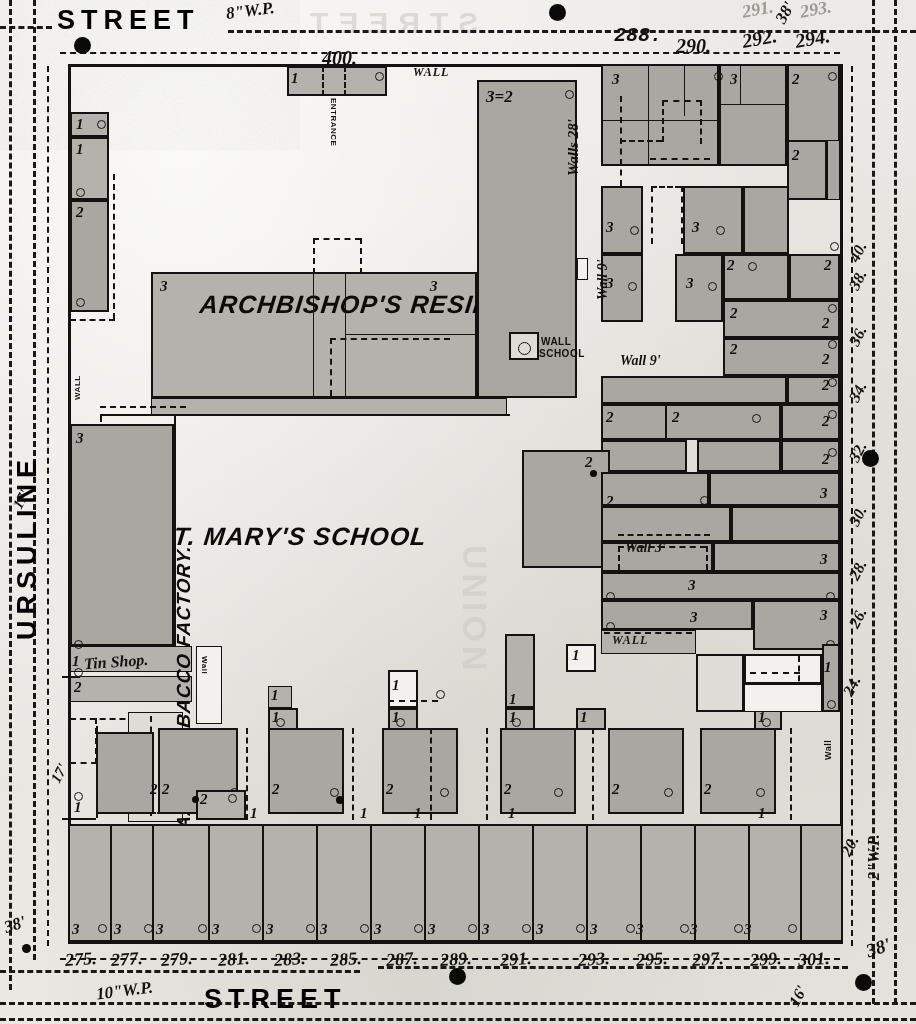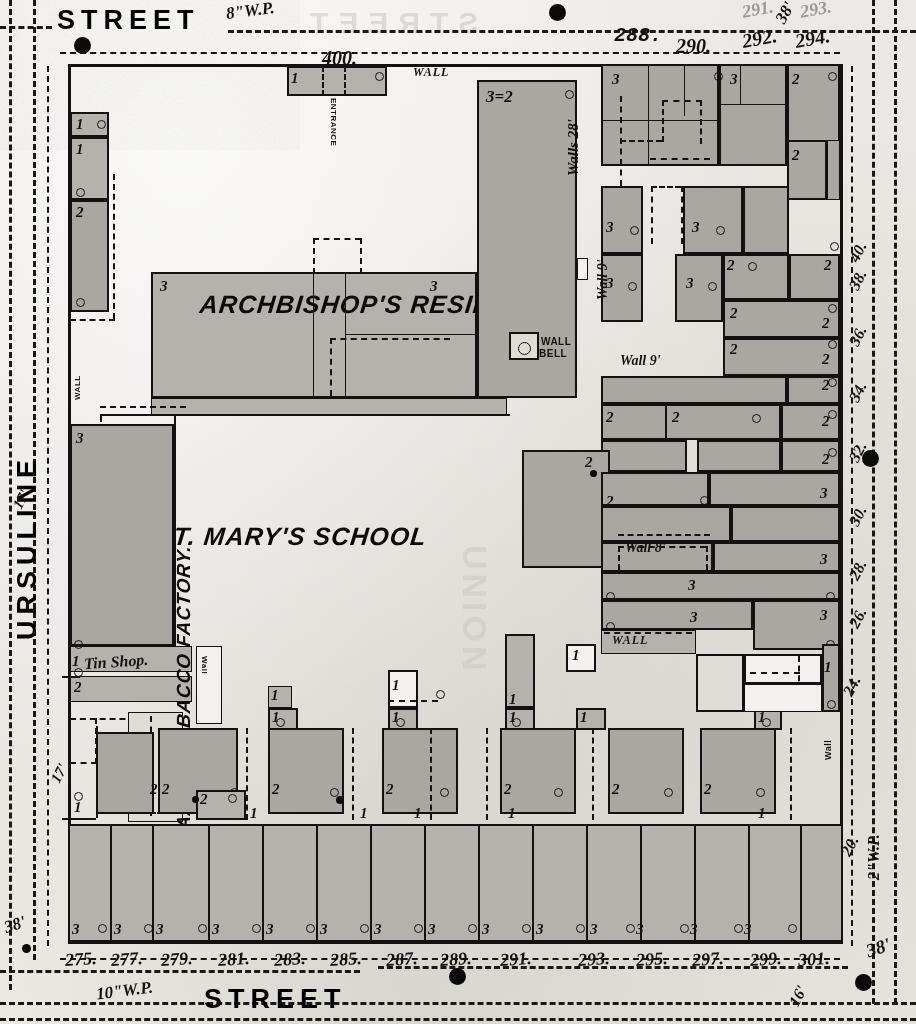--- a/index.html
+++ b/index.html
@@ -199,21 +199,21 @@
   <div class="dot" style="left:565px;top:90px;"></div>
   <div class="bld white bk1" style="left:577px;top:258px;width:11px;height:22px;"></div>
 
   <div class="t script" style="left:566px;top:176px;font-size:15px;">
     <span class="v90" style="display:inline-block;">Walls 28'</span>
   </div>
 
   <div class="bld light bk" style="left:509px;top:332px;width:30px;height:28px;"></div>
   <div class="dot" style="left:518px;top:342px;width:11px;height:11px;"></div>
   <div class="t tiny" style="left:541px;top:337px;font-size:10px;">WALL</div>
-  <div class="t tiny" style="left:539px;top:349px;font-size:10px;">BELL</div>
+  <div class="t tiny" style="left:539px;top:349px;font-size:10px;">SCHOOL</div>
 
   <div class="bld hatch bk" style="left:287px;top:66px;width:100px;height:30px;"></div>
   <div class="t snum" style="left:291px;top:71px;">1</div>
   <div class="dot" style="left:375px;top:72px;"></div>
   <div class="dashv" style="left:322px;top:66px;height:30px;"></div>
   <div class="dashv" style="left:344px;top:66px;height:30px;"></div>
   <div class="t tiny" style="left:337px;top:98px;font-size:8px;">
     <span class="v270" style="display:inline-block;">ENTRANCE</span>
   </div>
   <div class="t script" style="left:413px;top:66px;font-size:12px;letter-spacing:1px;">WALL</div>
@@ -467,21 +467,21 @@
     <div class="t snum" style="left:606px;top:494px;">2</div>
     <div class="dot" style="left:700px;top:496px;"></div>
     <div class="bld hatch2 bk" style="left:709px;top:472px;width:131px;height:34px;"></div>
     <div class="t snum" style="left:820px;top:486px;">3</div>
 
     <div class="bld hatch2 bk" style="left:601px;top:506px;width:130px;height:36px;"></div>
     <div class="dashh" style="left:618px;top:534px;width:92px;"></div>
     <div class="bld hatch2 bk" style="left:731px;top:506px;width:109px;height:36px;"></div>
 
     <div class="bld hatch2 bk" style="left:601px;top:542px;width:112px;height:30px;"></div>
-    <div class="t script" style="left:625px;top:541px;font-size:14px;">Wall 8'</div>
+    <div class="t script" style="left:625px;top:541px;font-size:14px;">Wall 3'</div>
     <div class="dashh" style="left:618px;top:546px;width:88px;"></div>
     <div class="dashv" style="left:618px;top:546px;height:24px;"></div>
     <div class="dashv" style="left:706px;top:546px;height:24px;"></div>
     <div class="bld hatch2 bk" style="left:713px;top:542px;width:127px;height:30px;"></div>
     <div class="t snum" style="left:820px;top:552px;">3</div>
 
     <div class="bld hatch2 bk" style="left:601px;top:572px;width:239px;height:28px;"></div>
     <div class="t snum" style="left:688px;top:578px;">3</div>
     <div class="dot" style="left:606px;top:592px;"></div>
     <div class="dot" style="left:826px;top:592px;"></div>

